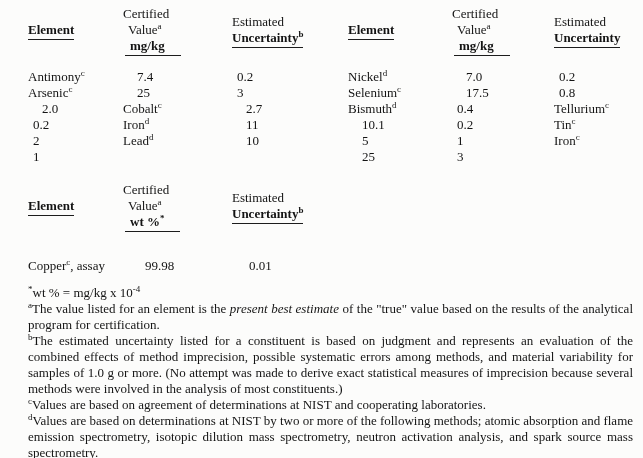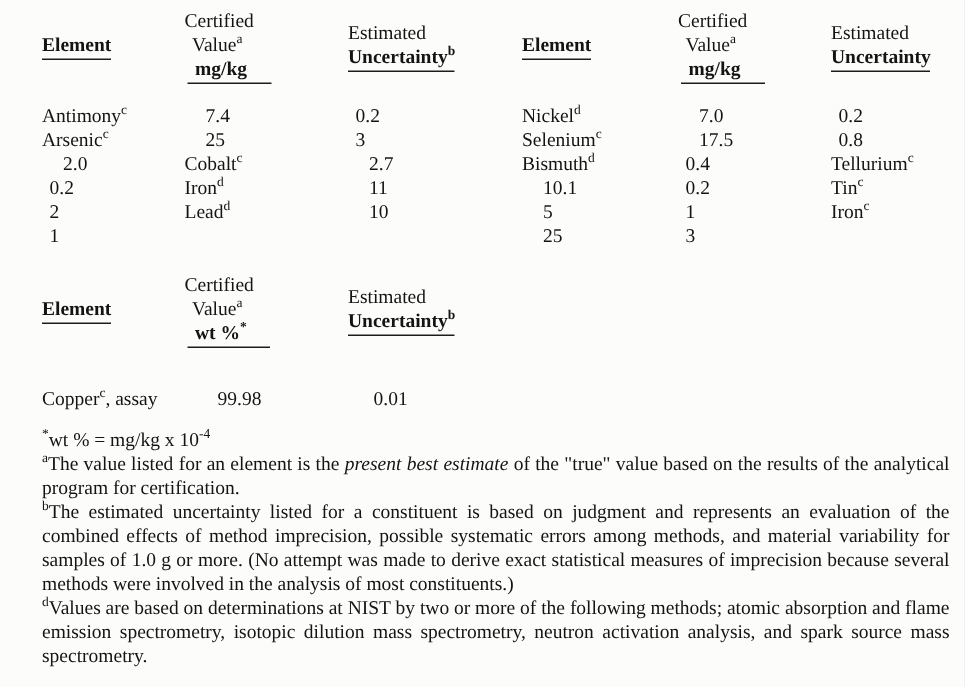--- a/index.html
+++ b/index.html
@@ -133,16 +133,17 @@
       <div class="cell"><span>Copper</span><sup>c</sup><span>, assay</span></div>
       <div class="cell val-cell">99.98</div>
       <div class="cell unc-cell">0.01</div>
     </div>
   </div>
 
   <div class="footnotes">
     <p><sup>*</sup><span>wt % = mg/kg x 10</span><sup>-4</sup></p>
     <p><sup>a</sup><span>The value listed for an element is the </span><span class="it">present best estimate</span><span> of the "true" value based on the results of the analytical program for certification.</span></p>
     <p><sup>b</sup><span>The estimated uncertainty listed for a constituent is based on judgment and represents an evaluation of the combined effects of method imprecision, possible systematic errors among methods, and material variability for samples of 1.0 g or more.  (No attempt was made to derive exact statistical measures of imprecision because several methods were involved in the analysis of most constituents.)</span></p>
+    <p><sup>c</sup><span>Values are based on agreement of determinations at NIST and cooperating laboratories.</span></p>
     <p><sup>d</sup><span>Values are based on determinations at NIST by two or more of the following methods; atomic absorption and flame emission spectrometry, isotopic dilution mass spectrometry, neutron activation analysis, and spark source mass spectrometry.</span></p>
   </div>
 
 </div>
 
 </body></html>

